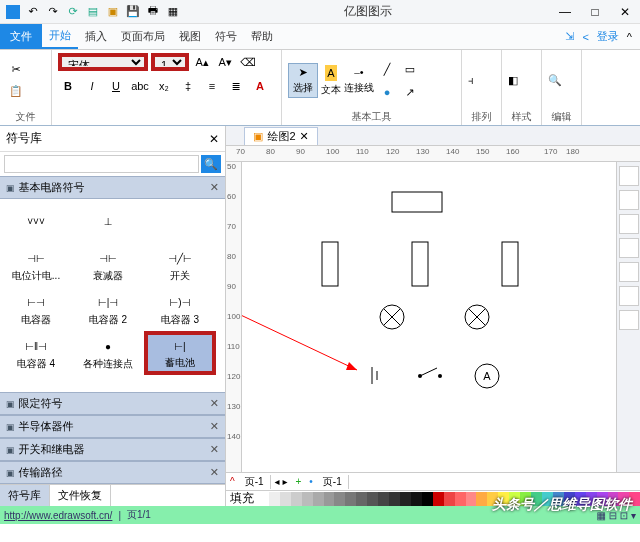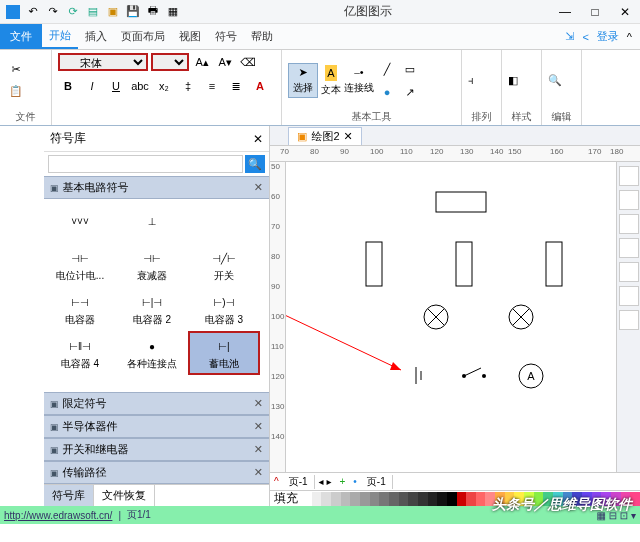--- a/index.html
+++ b/index.html
@@ -13,23 +13,23 @@
 .tabrow { height:26px; background:#fafbfc; display:flex; align-items:center; border-bottom:1px solid #d0d0d0; }
 .filetab { background:#1e88e5; color:#fff; padding:4px 10px; height:100%; display:flex; align-items:center; }
 .rtab { padding:0 7px; height:100%; display:flex; align-items:center; cursor:pointer; color:#333; }
 .rtab.active { color:#1e88e5; border-bottom:2px solid #1e88e5; }
 .tabright { margin-left:auto; display:flex; gap:8px; padding-right:8px; align-items:center; }
 .ribbon { height:76px; background:#fff; display:flex; border-bottom:1px solid #a0b8d0; }
 .rgroup { border-right:1px solid #d8d8d8; padding:2px 6px 0 6px; display:flex; flex-direction:column; }
 .rgrouplbl { font-size:10px; color:#555; text-align:center; padding:1px 0; }
 .rgroupbody { flex:1; display:flex; align-items:center; gap:3px; }
 .col { display:flex; flex-direction:column; gap:2px; }
-.sel { border:2px solid #b91c1c; font-size:11px; padding:1px 16px; height:18px; }
+.sel { border:4px solid #b91c1c; font-size:11px; padding:1px 2px; height:18px; }
 .ibtn { width:20px; height:20px; display:flex; align-items:center; justify-content:center; cursor:pointer; }
-.main { display:flex; height:380px;margin-left:44px; }
+.main { display:flex; height:380px; }
 .left { width:226px; border-right:1px solid #ccc; display:flex; flex-direction:column; }
 .lhead { background:#fff; padding:4px 6px; display:flex; align-items:center; border-bottom:1px solid #ddd; font-size:12px; }
 .lhead .close { margin-left:auto; cursor:pointer; }
 .search { padding:3px 4px; display:flex; gap:2px; }
 .search input { flex:1; border:1px solid #ccc; height:18px; font-size:11px; padding:0 3px; }
 .sbtn { width:20px; height:18px; background:#1e88e5; color:#fff; display:flex; align-items:center; justify-content:center; }
 .acc { background:#c8d4e6; padding:3px 6px; display:flex; align-items:center; border-top:1px solid #a0b0c8; border-bottom:1px solid #a0b0c8; font-size:11px; cursor:pointer; }
 .acc .expand { margin-right:4px; color:#456; font-size:9px; }
 .acc .ax { margin-left:auto; font-size:11px; color:#555; }
 .symgrid { flex:1; overflow:auto; background:#fff; }
@@ -303,21 +303,21 @@
     </div>
     <div class="ruler-h">
       <span style="left:10px">70</span>
         <span style="left:40px">80</span>
         <span style="left:70px">90</span>
         <span style="left:100px">100</span>
         <span style="left:130px">110</span>
         <span style="left:160px">120</span>
         <span style="left:190px">130</span>
         <span style="left:220px">140</span>
-        <span style="left:238px">150</span>
+        <span style="left:250px">150</span>
         <span style="left:280px">160</span>
         <span style="left:318px">170</span>
         <span style="left:340px">180</span>
     </div>
     <div class="cbody">
       <div class="ruler-v">
         <span style="top:0">50</span>
           <span style="top:30px">60</span>
           <span style="top:60px">70</span>
           <span style="top:90px">80</span>

